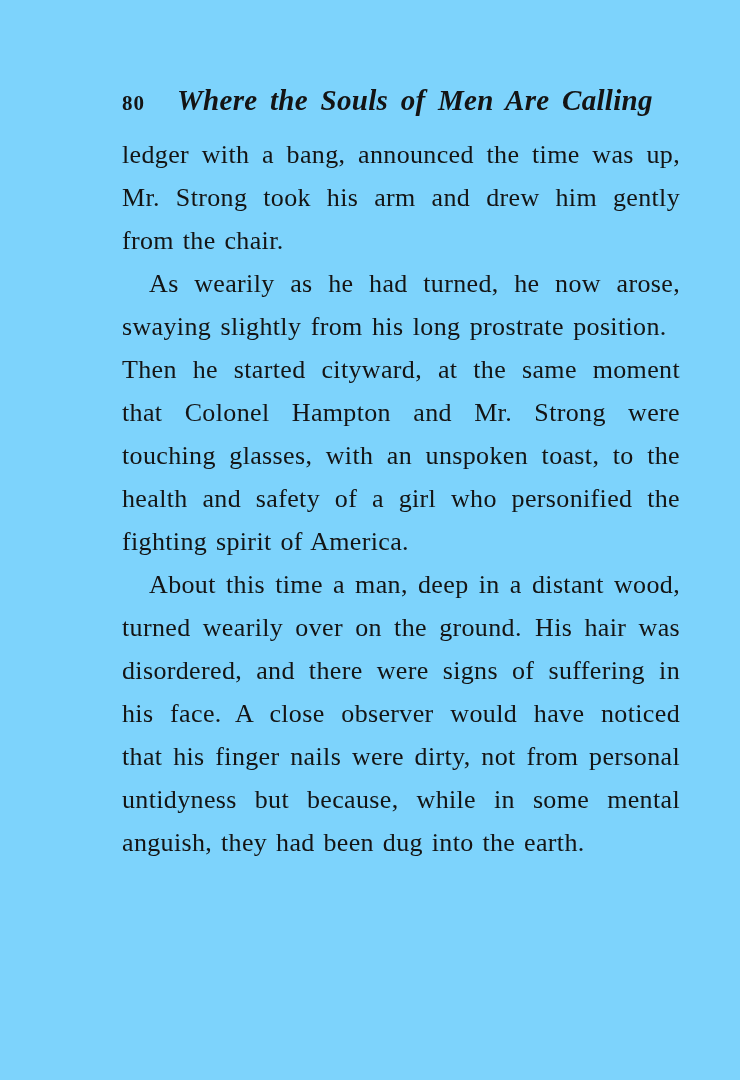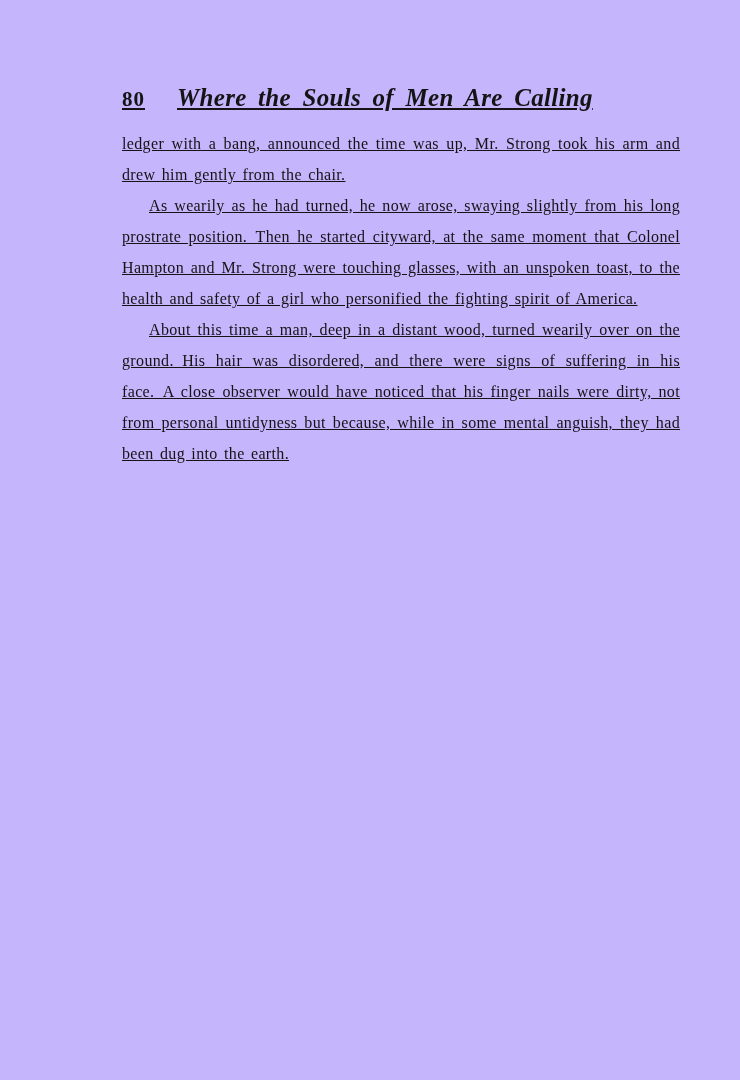--- a/index.html
+++ b/index.html
@@ -12,45 +12,44 @@
       height: 1080px;
       font-family: "Liberation Serif", serif;
       color: #141414;
       overflow: hidden;
     }
     .page {
       box-sizing: border-box;
       width: 740px;
       height: 1080px;
       padding: 84px 60px 0 122px;
-      background: #c4b5fd;
-      text-decoration: underline;
+      background: #7dd3fc;
     }
     .page-header {
       display: flex;
       align-items: baseline;
       margin-bottom: 16px;
       white-space: nowrap;
     }
     .page-number {
       font-weight: bold;
       font-size: 21px;
       letter-spacing: 1px;
     }
     .running-title {
       font-weight: bold;
       font-style: italic;
-      font-size: 25px;
+      font-size: 29px;
       margin-left: 32px;
       word-spacing: 5px;
       letter-spacing: 0.3px;
     }
     .body-text {
-      font-size: 16px;
-      line-height: 31px;
+      font-size: 26px;
+      line-height: 43px;
       text-align: justify;
       letter-spacing: 0.35px;
       word-spacing: 2px;
     }
     .body-text p {
       margin: 0;
     }
     .body-text p.indent {
       text-indent: 27px;
     }

